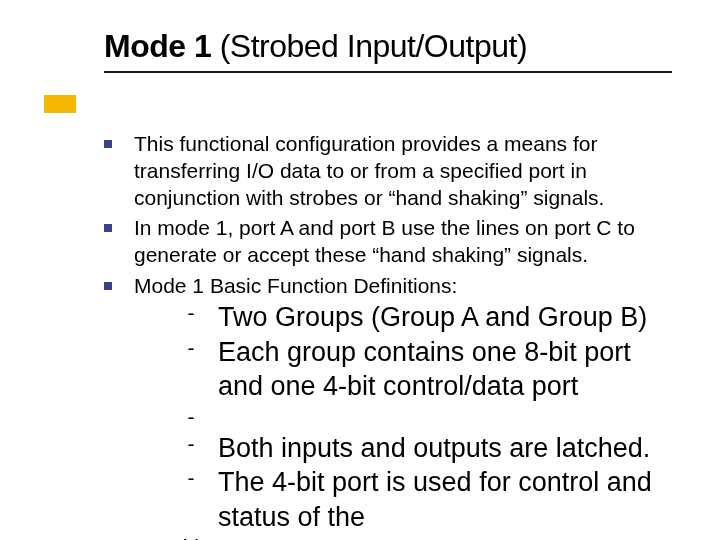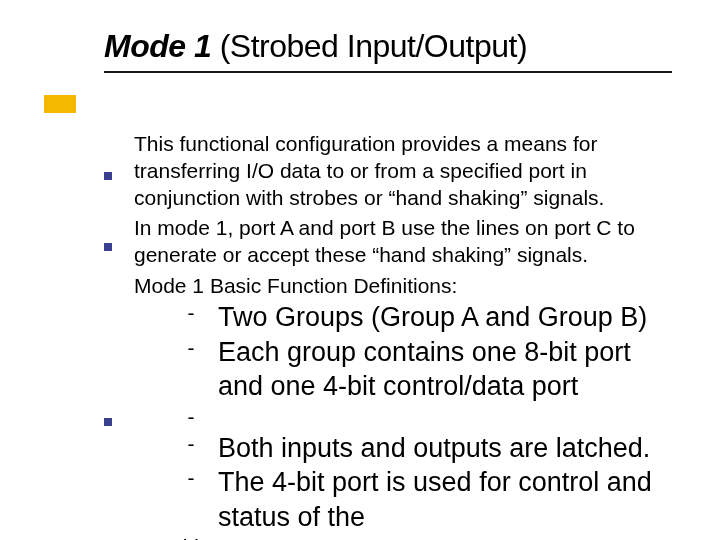--- a/index.html
+++ b/index.html
@@ -18,42 +18,42 @@
     height: 540px;
     box-sizing: border-box;
     padding: 28px 48px 0 104px;
   }
   .title {
     font-size: 32px;
     line-height: 1.15;
     margin: 0 0 6px 0;
     letter-spacing: -0.5px;
   }
-  .title .bold { font-weight: 700; font-style: italic; }
+  .title .bold { font-weight: 700; }
   .title .plain { font-weight: 400; }
   .rule {
     border: 0;
     border-top: 2px solid #1b1b1b;
     margin: 6px 0 0 0;
     width: 100%;
   }
   .accent-rect {
     position: absolute;
     left: 44px;
     top: 95px;
     width: 32px;
     height: 18px;
     background: #f5b800;
   }
   .body {
     margin-top: 58px;
   }
   .bullet-row {
     display: flex;
-    align-items: center;
+    align-items: flex-start;
     margin-bottom: 4px;
   }
   .sq {
     width: 8px;
     height: 8px;
     background: #3a3f8f;
     flex: 0 0 8px;
     margin-top: 9px;
     margin-right: 22px;
   }

